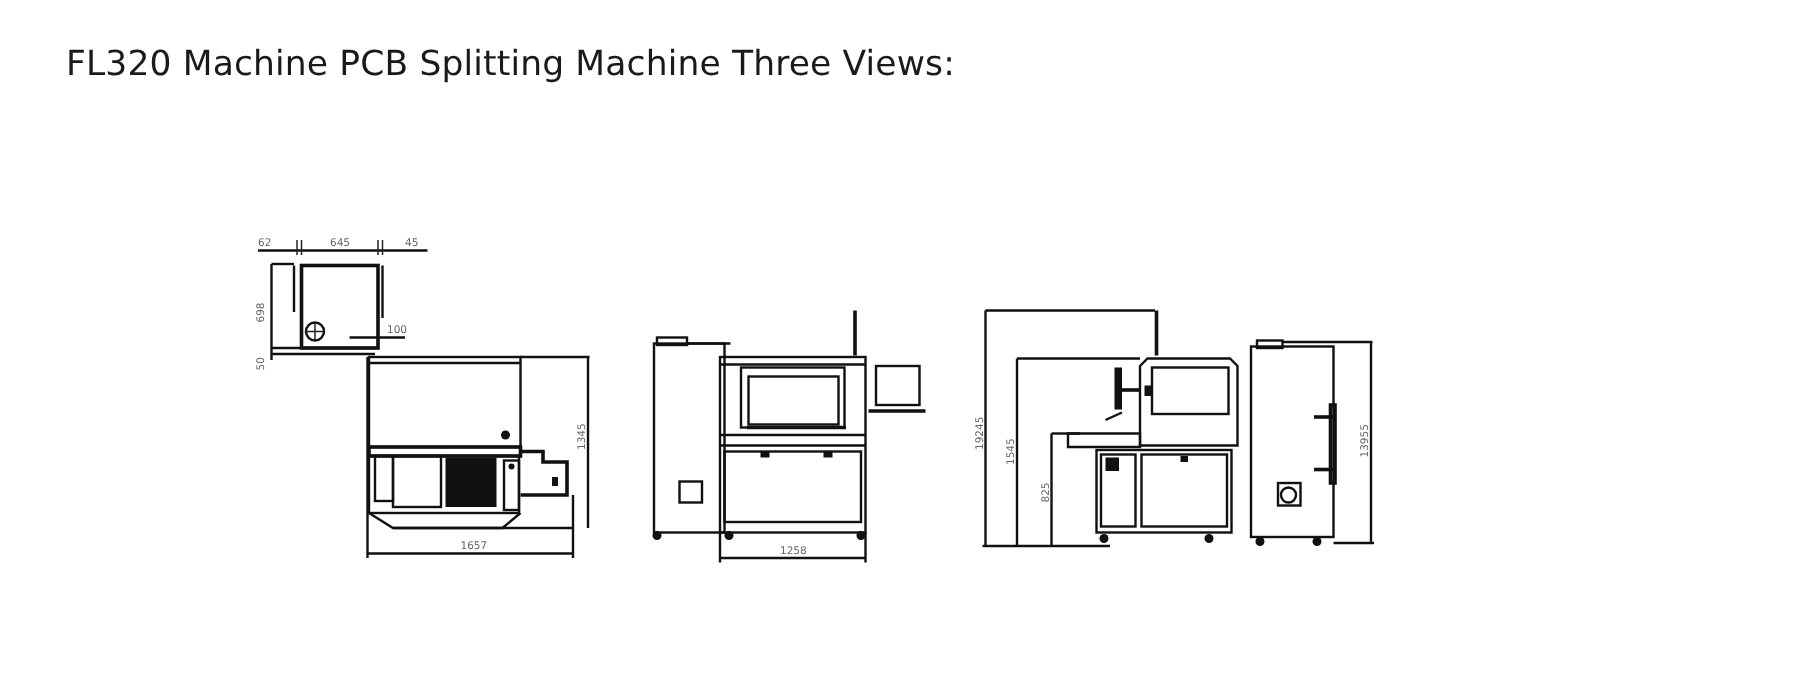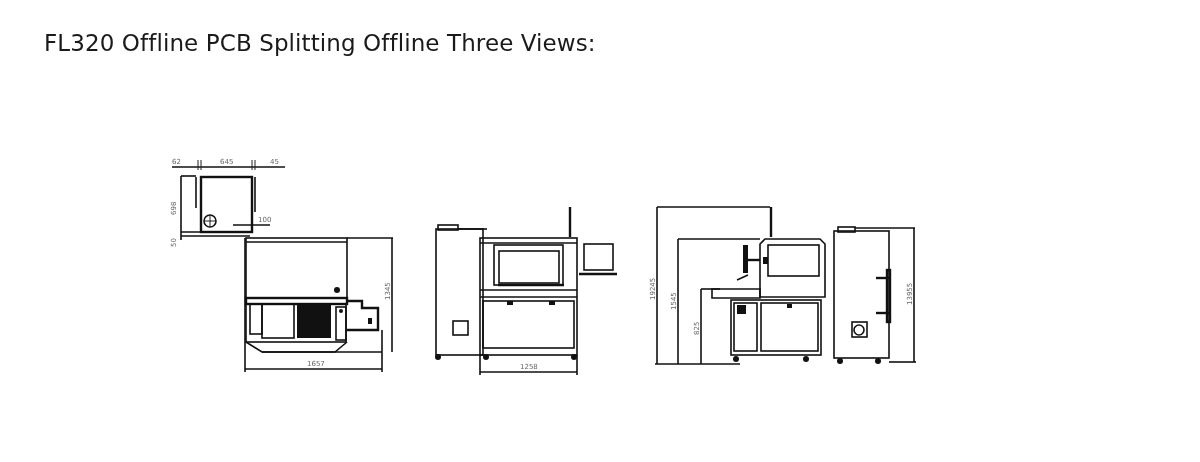--- a/index.html
+++ b/index.html
@@ -10,21 +10,21 @@
   svg { position: absolute; left: 0; top: 0; }
   .ln { stroke: #111; fill: none; stroke-width: 1.6; }
   .thin { stroke: #222; fill: none; stroke-width: 1; }
   .thk { stroke: #111; fill: none; stroke-width: 2.4; }
   .blk { fill: #111; }
   .dim { font-family: "DejaVu Sans", sans-serif; font-size: 7px; fill: #666; }
 </style>
 </head>
 <body>
 
-<div class="title">FL320 Offline PCB Splitting Offline Three Views:</div>
+<div class="title">FL320 Machine PCB Splitting Machine Three Views:</div>
 
 <svg width="1200" height="462">
 
   <g>
     <line class="ln" x1="172" y1="167" x2="285" y2="167"></line>
     <line class="thin" x1="198" y1="160" x2="198" y2="170"></line>
     <line class="thin" x1="201" y1="160" x2="201" y2="170"></line>
     <line class="thin" x1="252" y1="160" x2="252" y2="170"></line>
     <line class="thin" x1="255" y1="160" x2="255" y2="170"></line>
     <text class="dim" x="172" y="164">62</text>

